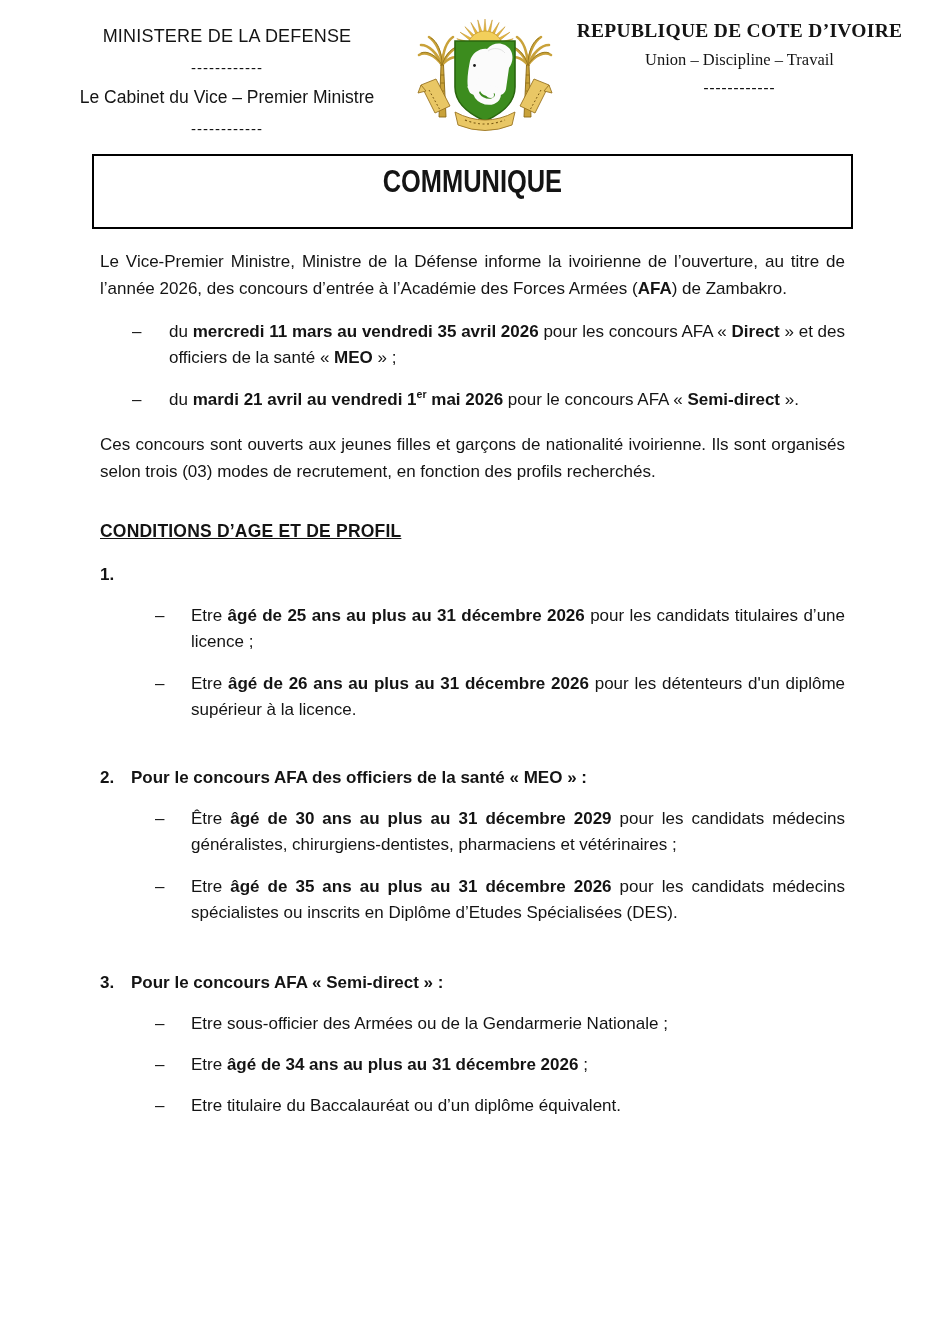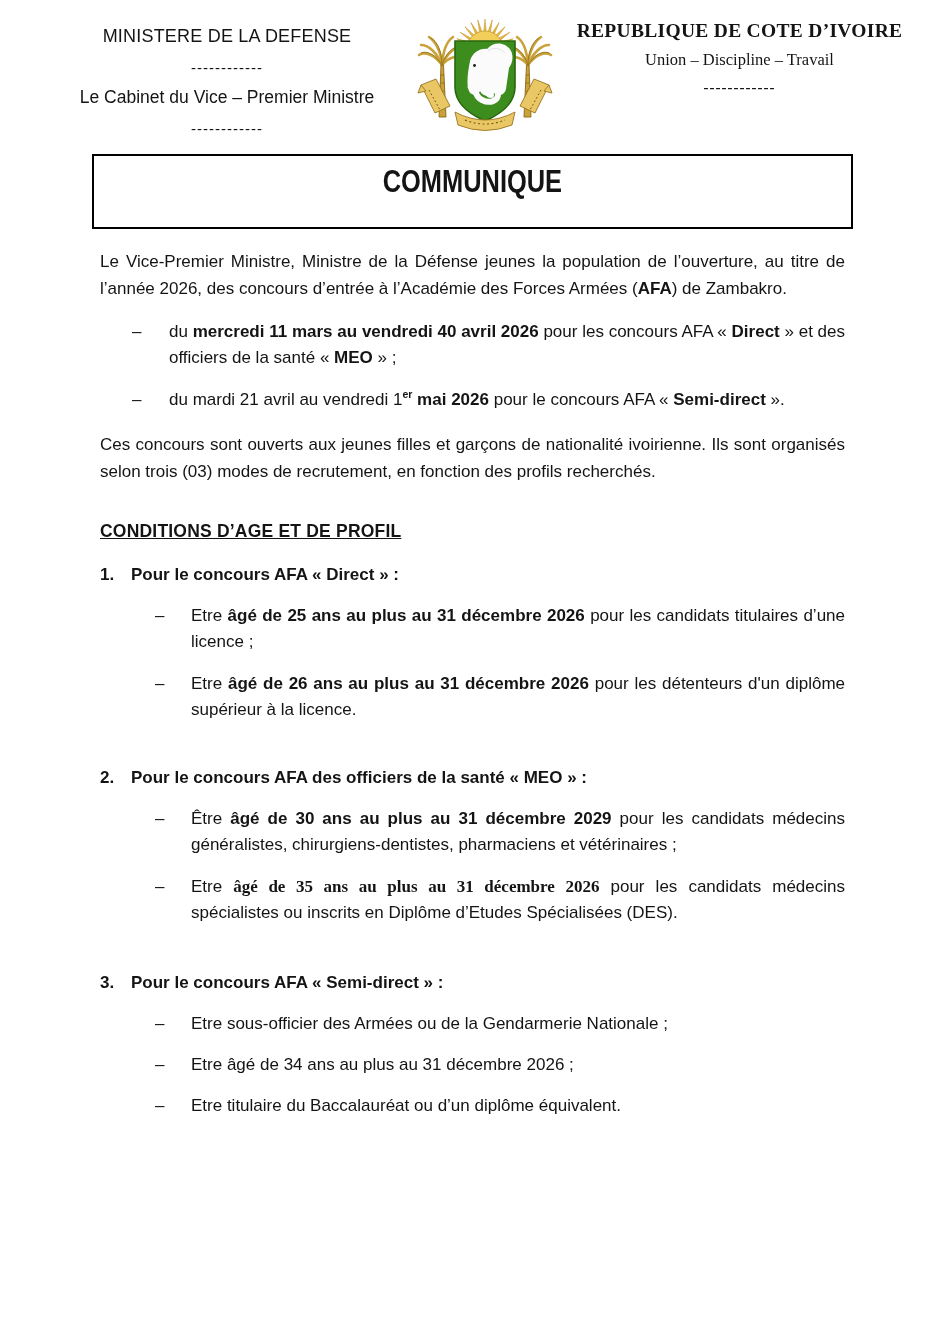--- a/index.html
+++ b/index.html
@@ -186,42 +186,41 @@
       <div class="dashes">------------</div>
     </div>
   </div>
 
 
   <div class="com-box">
     <span class="com-title">COMMUNIQUE</span>
   </div>
 
 
-  <p class="para mt20"><span>Le Vice-Premier Ministre, Ministre de la Défense jeunes la population de l’ouverture, au titre de l’année 2026, des concours d’entrée à l’Académie des Forces Armées (</span><span style="font-weight: bold;">AFA</span><span>) de Zambakro.</span></p>
+  <p class="para mt20"><span>Le Vice-Premier Ministre, Ministre de la Défense informe la ivoirienne de l’ouverture, au titre de l’année 2026, des concours d’entrée à l’Académie des Forces Armées (</span><span style="font-weight: bold;">AFA</span><span>) de Zambakro.</span></p>
 
 
   <div class="blist">
     <div class="bitem">
       <span class="dash">–</span>
-      <span class="btxt"><span>du </span><span style="font-weight: bold;">mercredi 11 mars au vendredi 40 avril 2026</span><span> pour les concours AFA « </span><span style="font-weight: bold;">Direct</span><span> » et des officiers de la santé « </span><span style="font-weight: bold;">MEO</span><span> » ;</span></span>
+      <span class="btxt"><span>du </span><span style="font-weight: bold;">mercredi 11 mars au vendredi 35 avril 2026</span><span> pour les concours AFA « </span><span style="font-weight: bold;">Direct</span><span> » et des officiers de la santé « </span><span style="font-weight: bold;">MEO</span><span> » ;</span></span>
     </div>
     <div class="bitem">
       <span class="dash">–</span>
-      <span class="btxt"><span>du </span><span style="font-weight: normal;">mardi 21 avril au vendredi 1</span><sup style="font-weight: bold;">er</sup><span style="font-weight: bold;"> mai 2026</span><span> pour le concours AFA « </span><span style="font-weight: bold;">Semi-direct</span><span> ».</span></span>
+      <span class="btxt"><span>du </span><span style="font-weight: bold;">mardi 21 avril au vendredi 1</span><sup style="font-weight: bold;">er</sup><span style="font-weight: bold;"> mai 2026</span><span> pour le concours AFA « </span><span style="font-weight: bold;">Semi-direct</span><span> ».</span></span>
     </div>
   </div>
 
   <p class="para mt18">Ces concours sont ouverts aux jeunes filles et garçons de nationalité ivoirienne. Ils sont organisés selon trois (03) modes de recrutement, en fonction des profils recherchés.</p>
 
   <div class="cond-head">CONDITIONS D’AGE ET DE PROFIL</div>
 
   <div class="sec">
     <div class="sec-head">
       <span class="sec-num">1.</span>
-      <span>Pour le concours AFA « Direct » :</span>
     </div>
     <div class="sec-bullets">
       <div class="sbitem">
         <span class="dash">–</span>
         <span class="btxt"><span>Etre </span><span style="font-weight: bold;">âgé de 25 ans au plus au 31 décembre 2026</span><span> pour les candidats titulaires d’une licence ;</span></span>
       </div>
       <div class="sbitem">
         <span class="dash">–</span>
         <span class="btxt"><span>Etre </span><span style="font-weight: bold;">âgé de 26 ans au plus au 31 décembre 2026</span><span> pour les détenteurs d'un diplôme supérieur à la licence.</span></span>
       </div>
@@ -233,38 +232,38 @@
       <span class="sec-num">2.</span>
       <span>Pour le concours AFA des officiers de la santé « MEO » :</span>
     </div>
     <div class="sec-bullets">
       <div class="sbitem">
         <span class="dash">–</span>
         <span class="btxt"><span>Être </span><span style="font-weight: bold;">âgé de 30 ans au plus au 31 décembre 2029</span><span> pour les candidats médecins généralistes, chirurgiens-dentistes, pharmaciens et vétérinaires ;</span></span>
       </div>
       <div class="sbitem">
         <span class="dash">–</span>
-        <span class="btxt"><span>Etre </span><span style="font-weight: bold; font-family: Liberation Serif, serif;">âgé de 35 ans au plus au 31 décembre 2026</span><span> pour les candidats médecins spécialistes ou inscrits en Diplôme d’Etudes Spécialisées (DES).</span></span>
+        <span class="btxt"><span>Etre </span><span style="font-weight: bold;">âgé de 35 ans au plus au 31 décembre 2026</span><span> pour les candidats médecins spécialistes ou inscrits en Diplôme d’Etudes Spécialisées (DES).</span></span>
       </div>
     </div>
   </div>
 
   <div class="sec sec3">
     <div class="sec-head">
       <span class="sec-num">3.</span>
       <span>Pour le concours AFA « Semi-direct » :</span>
     </div>
     <div class="sec-bullets">
       <div class="sbitem">
         <span class="dash">–</span>
         <span class="btxt"><span>Etre sous-officier des Armées ou de la Gendarmerie Nationale ;</span></span>
       </div>
       <div class="sbitem">
         <span class="dash">–</span>
-        <span class="btxt"><span>Etre </span><span style="font-weight: normal;">âgé de 34 ans au plus au 31 décembre 2026</span><span> ;</span></span>
+        <span class="btxt"><span>Etre </span><span style="font-weight: bold;">âgé de 34 ans au plus au 31 décembre 2026</span><span> ;</span></span>
       </div>
       <div class="sbitem">
         <span class="dash">–</span>
         <span class="btxt"><span>Etre titulaire du Baccalauréat ou d’un diplôme équivalent.</span></span>
       </div>
     </div>
   </div>
 
 </div>
 

